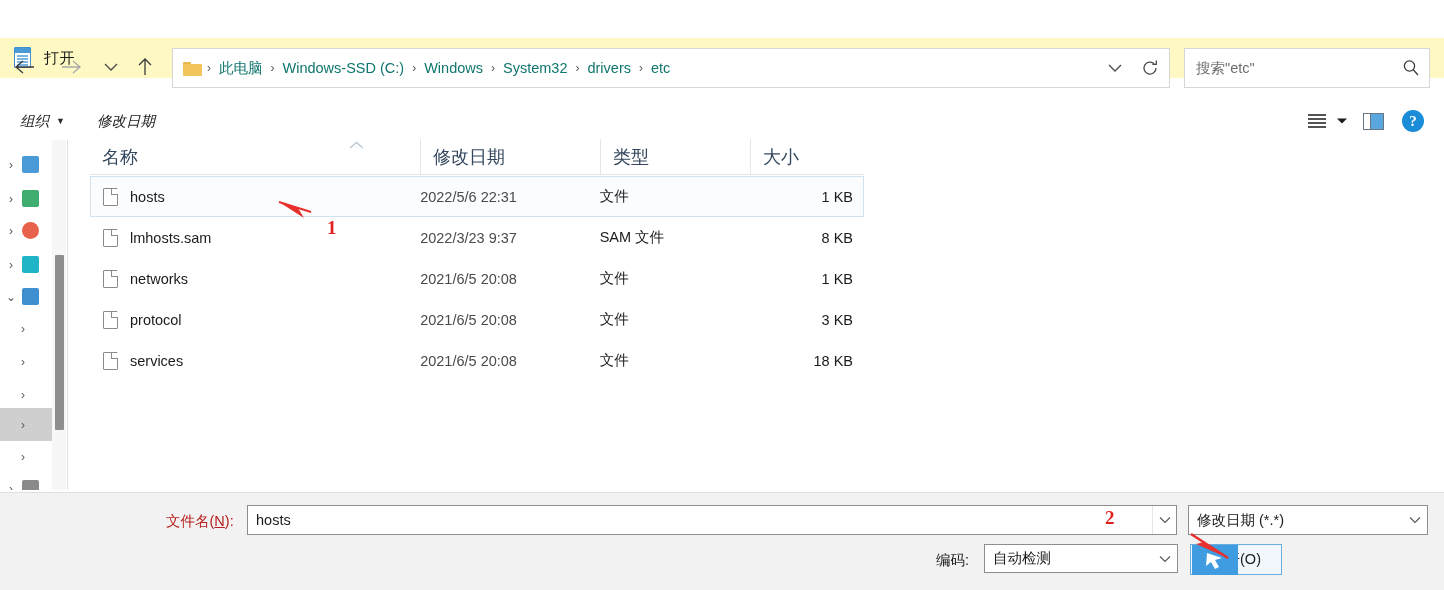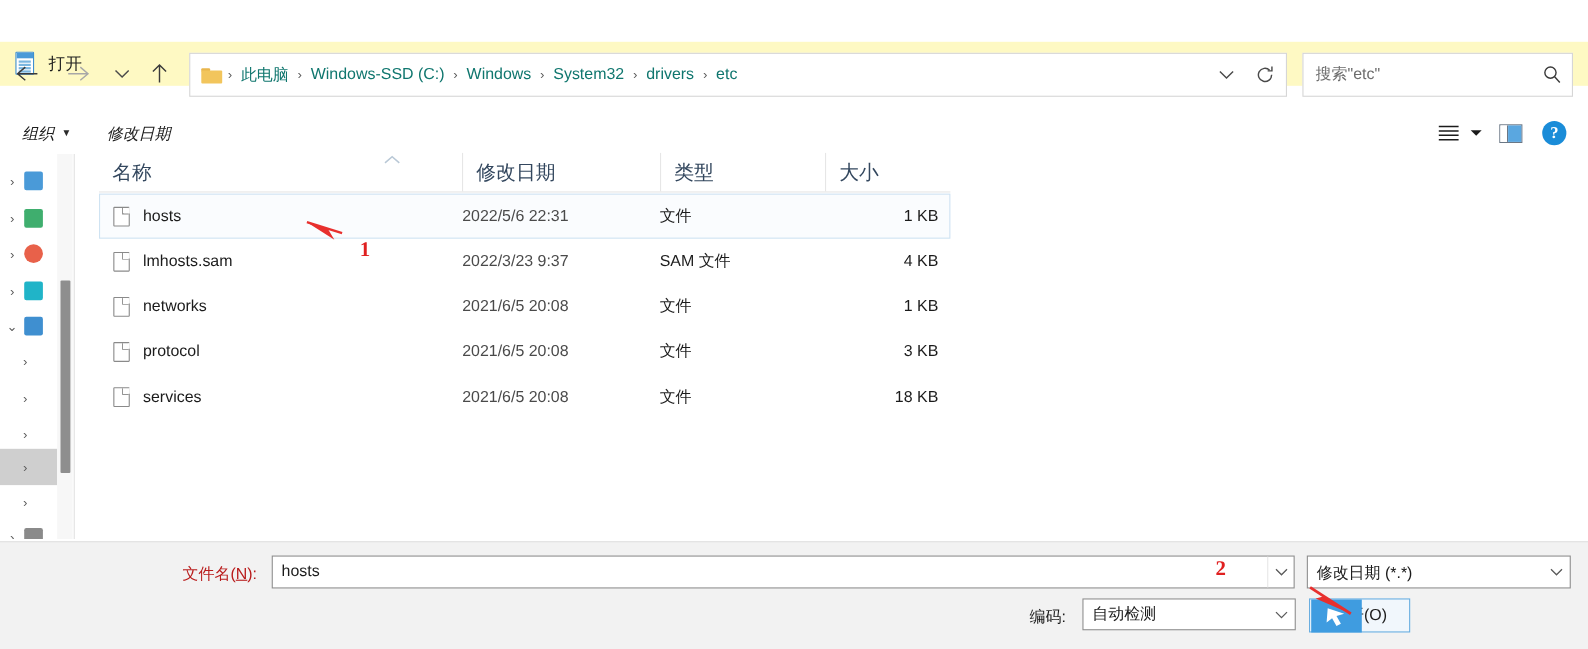--- a/index.html
+++ b/index.html
@@ -498,21 +498,21 @@
           <div class="fcell type">文件</div>
           <div class="fcell size">1 KB</div>
         </div>
         <div class="frow">
           <div class="fcell name">
             <span class="file-ico"></span>
             <span>lmhosts.sam</span>
           </div>
           <div class="fcell date">2022/3/23 9:37</div>
           <div class="fcell type">SAM 文件</div>
-          <div class="fcell size">4 KB</div>
+          <div class="fcell size">8 KB</div>
         </div>
         <div class="frow">
           <div class="fcell name">
             <span class="file-ico"></span>
             <span>networks</span>
           </div>
           <div class="fcell date">2021/6/5 20:08</div>
           <div class="fcell type">文件</div>
           <div class="fcell size">1 KB</div>
         </div>

